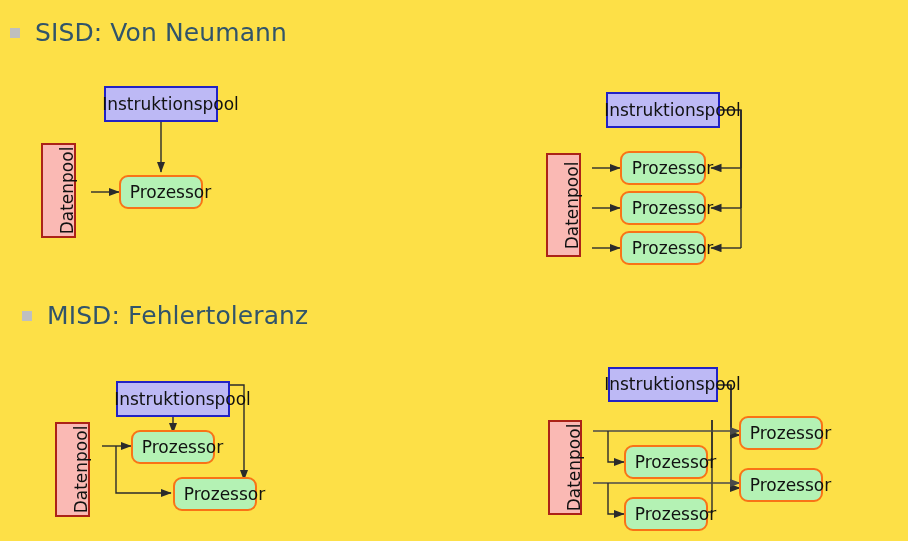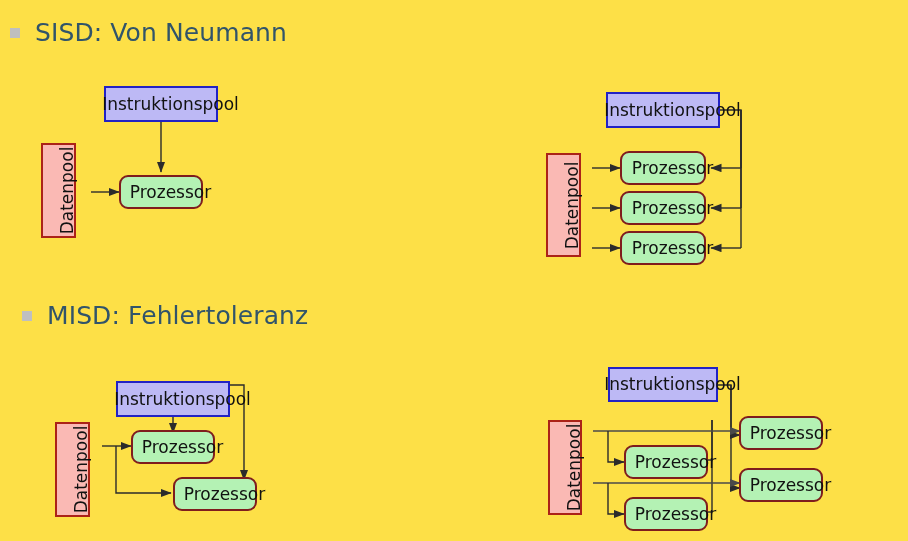--- a/index.html
+++ b/index.html
@@ -79,21 +79,21 @@
     line-height: 1;
     padding-left: 19px;
   }
   .node.instr {
     background: #bdb9f5;
     border: 2px solid #2222c4;
     border-radius: 0;
   }
   .node.proc {
     background: #b4f2b4;
-    border: 2px solid #7f1d1d;
+    border: 2px solid #f97316;
     border-radius: 9px;
   }
   .node.data {
     background: #fab9b4;
     border: 2px solid #ab2318;
     border-radius: 0;
   }
   .node.data .vtext {
     transform: rotate(-90deg);
     white-space: nowrap;

